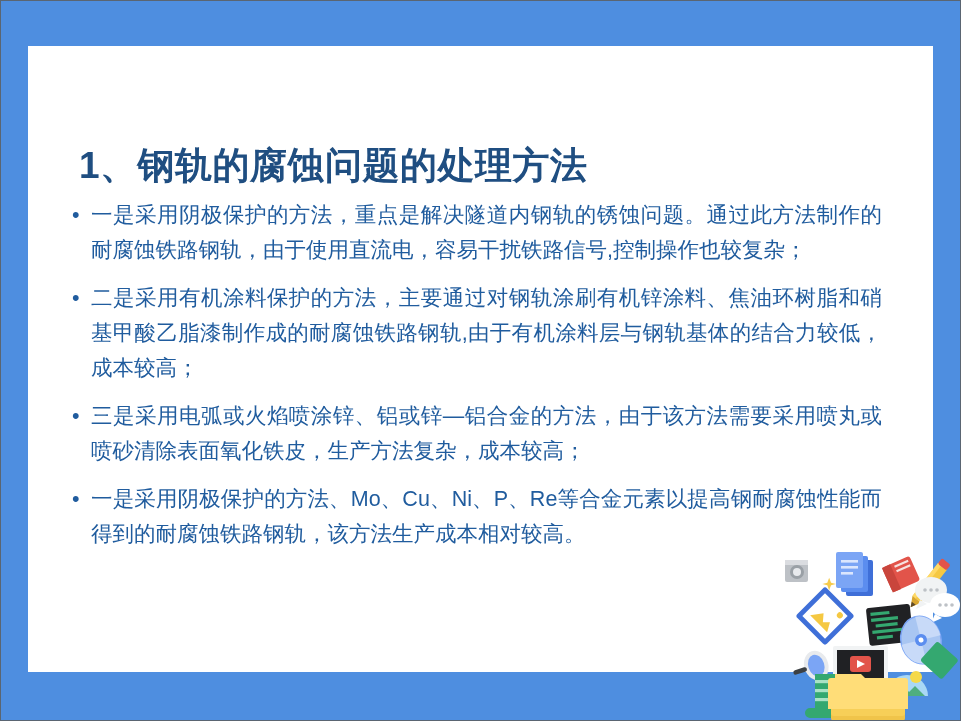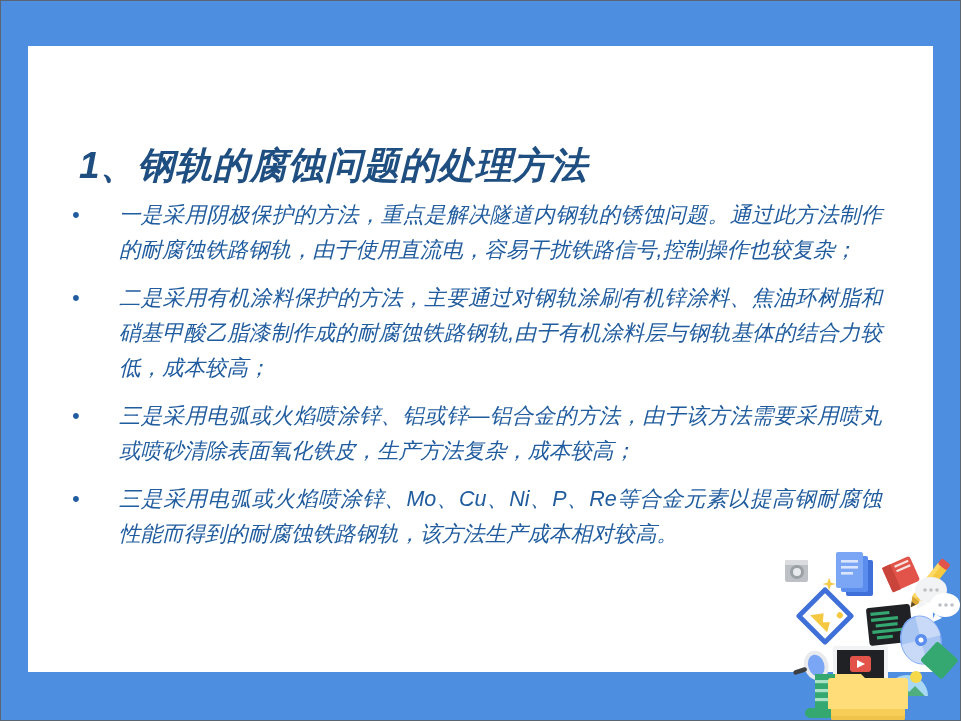--- a/index.html
+++ b/index.html
@@ -13,21 +13,20 @@
     font-family: "Liberation Sans", "DejaVu Sans", sans-serif;
     overflow: hidden;
   }
 
   #slide {
     position: relative;
     width: 824px;
     height: 721px;
     background: #ffffff;
     box-sizing: border-box;
-    font-style: italic;
   }
 
   
   .outer-hairline {
     position: absolute;
     left: 0; top: 0;
     width: 961px; height: 721px;
     box-sizing: border-box;
     border: 1px solid #5a6572;
     pointer-events: none;
@@ -86,21 +85,21 @@
   }
   .bullet-item:last-child { margin-bottom: 0; }
   .bullet-dot {
     position: absolute;
     left: 2px;
     top: 0;
     font-size: 21.5px;
     line-height: 35px;
     color: #205c9e;
   }
-  .bullet-text { display: block; margin-left: 28px; }
+  .bullet-text { display: block; }
 
   
   .icon-cluster {
     position: absolute;
     left: 773px;
     top: 548px;
     width: 188px;
     height: 173px;
     pointer-events: none;
   }
@@ -129,21 +128,21 @@
       <span class="bullet-text">二是采用有机涂料保护的方法，主要通过对钢轨涂刷有机锌涂料、焦油环树脂和硝基甲酸乙脂漆制作成的耐腐蚀铁路钢轨,由于有机涂料层与钢轨基体的结合力较低，成本较高；</span>
     </div>
 
     <div class="bullet-item">
       <span class="bullet-dot">•</span>
       <span class="bullet-text">三是采用电弧或火焰喷涂锌、铝或锌—铝合金的方法，由于该方法需要采用喷丸或喷砂清除表面氧化铁皮，生产方法复杂，成本较高；</span>
     </div>
 
     <div class="bullet-item">
       <span class="bullet-dot">•</span>
-      <span class="bullet-text">三是采用电弧或火焰喷涂锌、Mo、Cu、Ni、P、Re等合金元素以提高钢耐腐蚀性能而得到的耐腐蚀铁路钢轨，该方法生产成本相对较高。</span>
+      <span class="bullet-text">一是采用阴极保护的方法、Mo、Cu、Ni、P、Re等合金元素以提高钢耐腐蚀性能而得到的耐腐蚀铁路钢轨，该方法生产成本相对较高。</span>
     </div>
 
   </div>
 
   <div class="icon-cluster">
     <svg width="188" height="173" viewBox="0 0 188 173" xmlns="http://www.w3.org/2000/svg">
 
       <g>
         <rect x="12" y="12" width="23" height="22" rx="2" fill="#bdc1c6"></rect>
         <rect x="12" y="12" width="23" height="5" fill="#dadce0"></rect>

